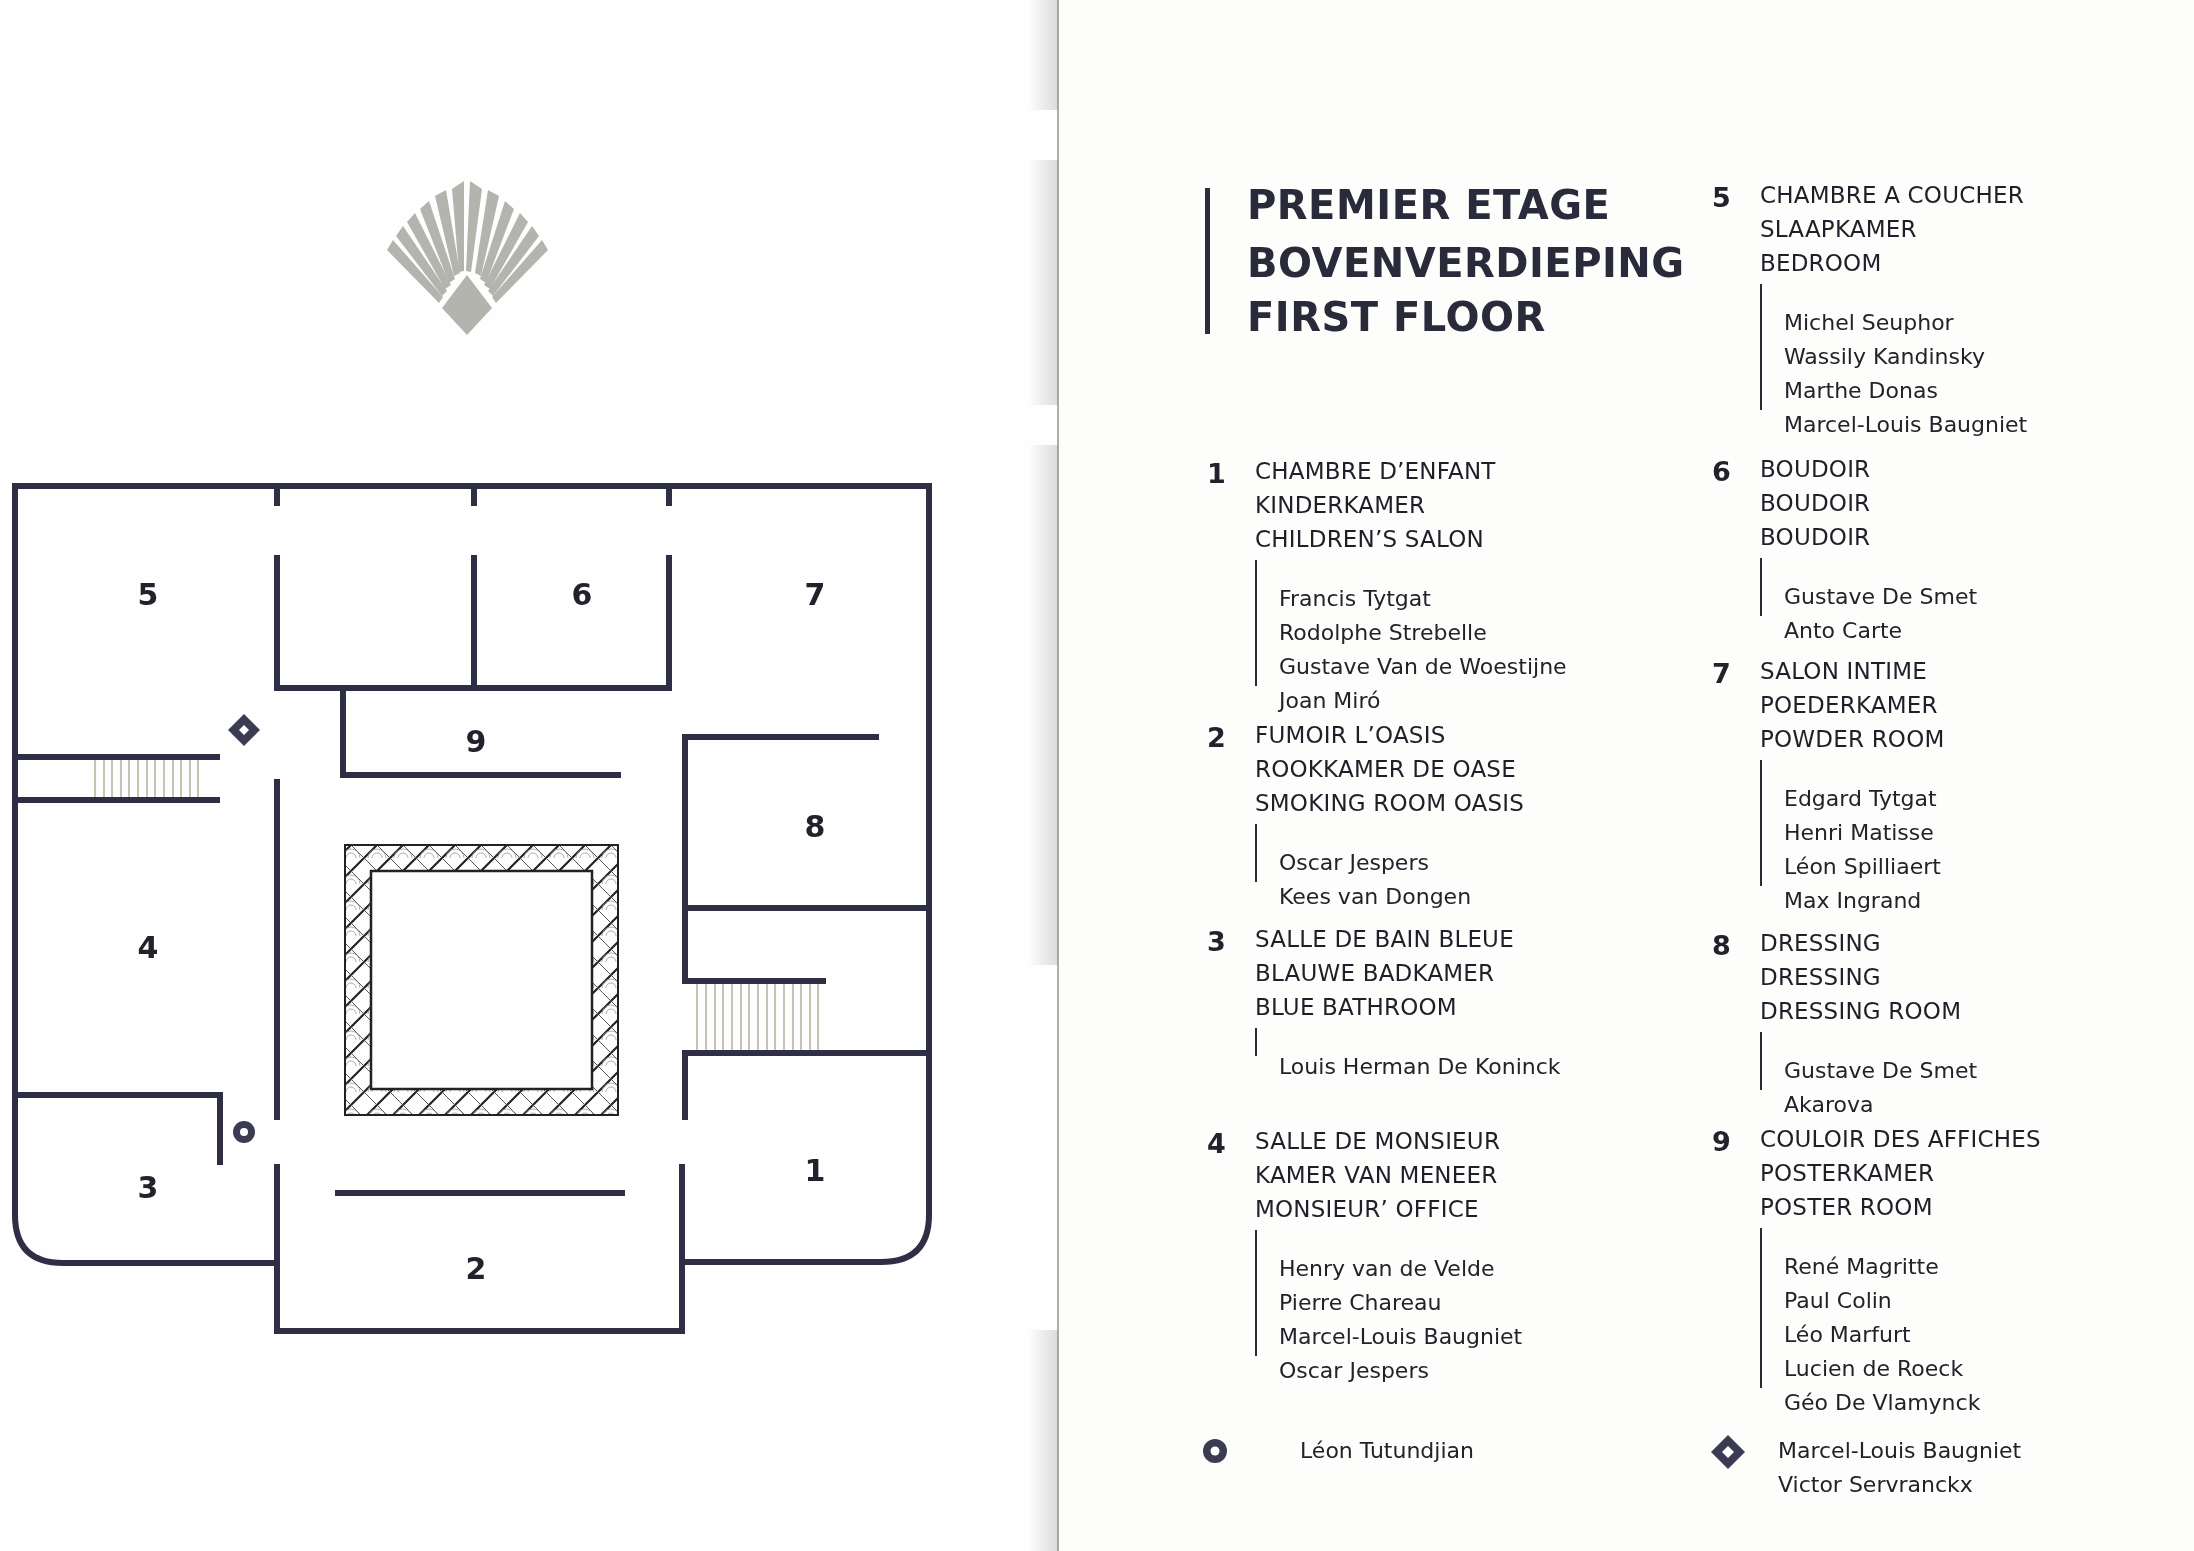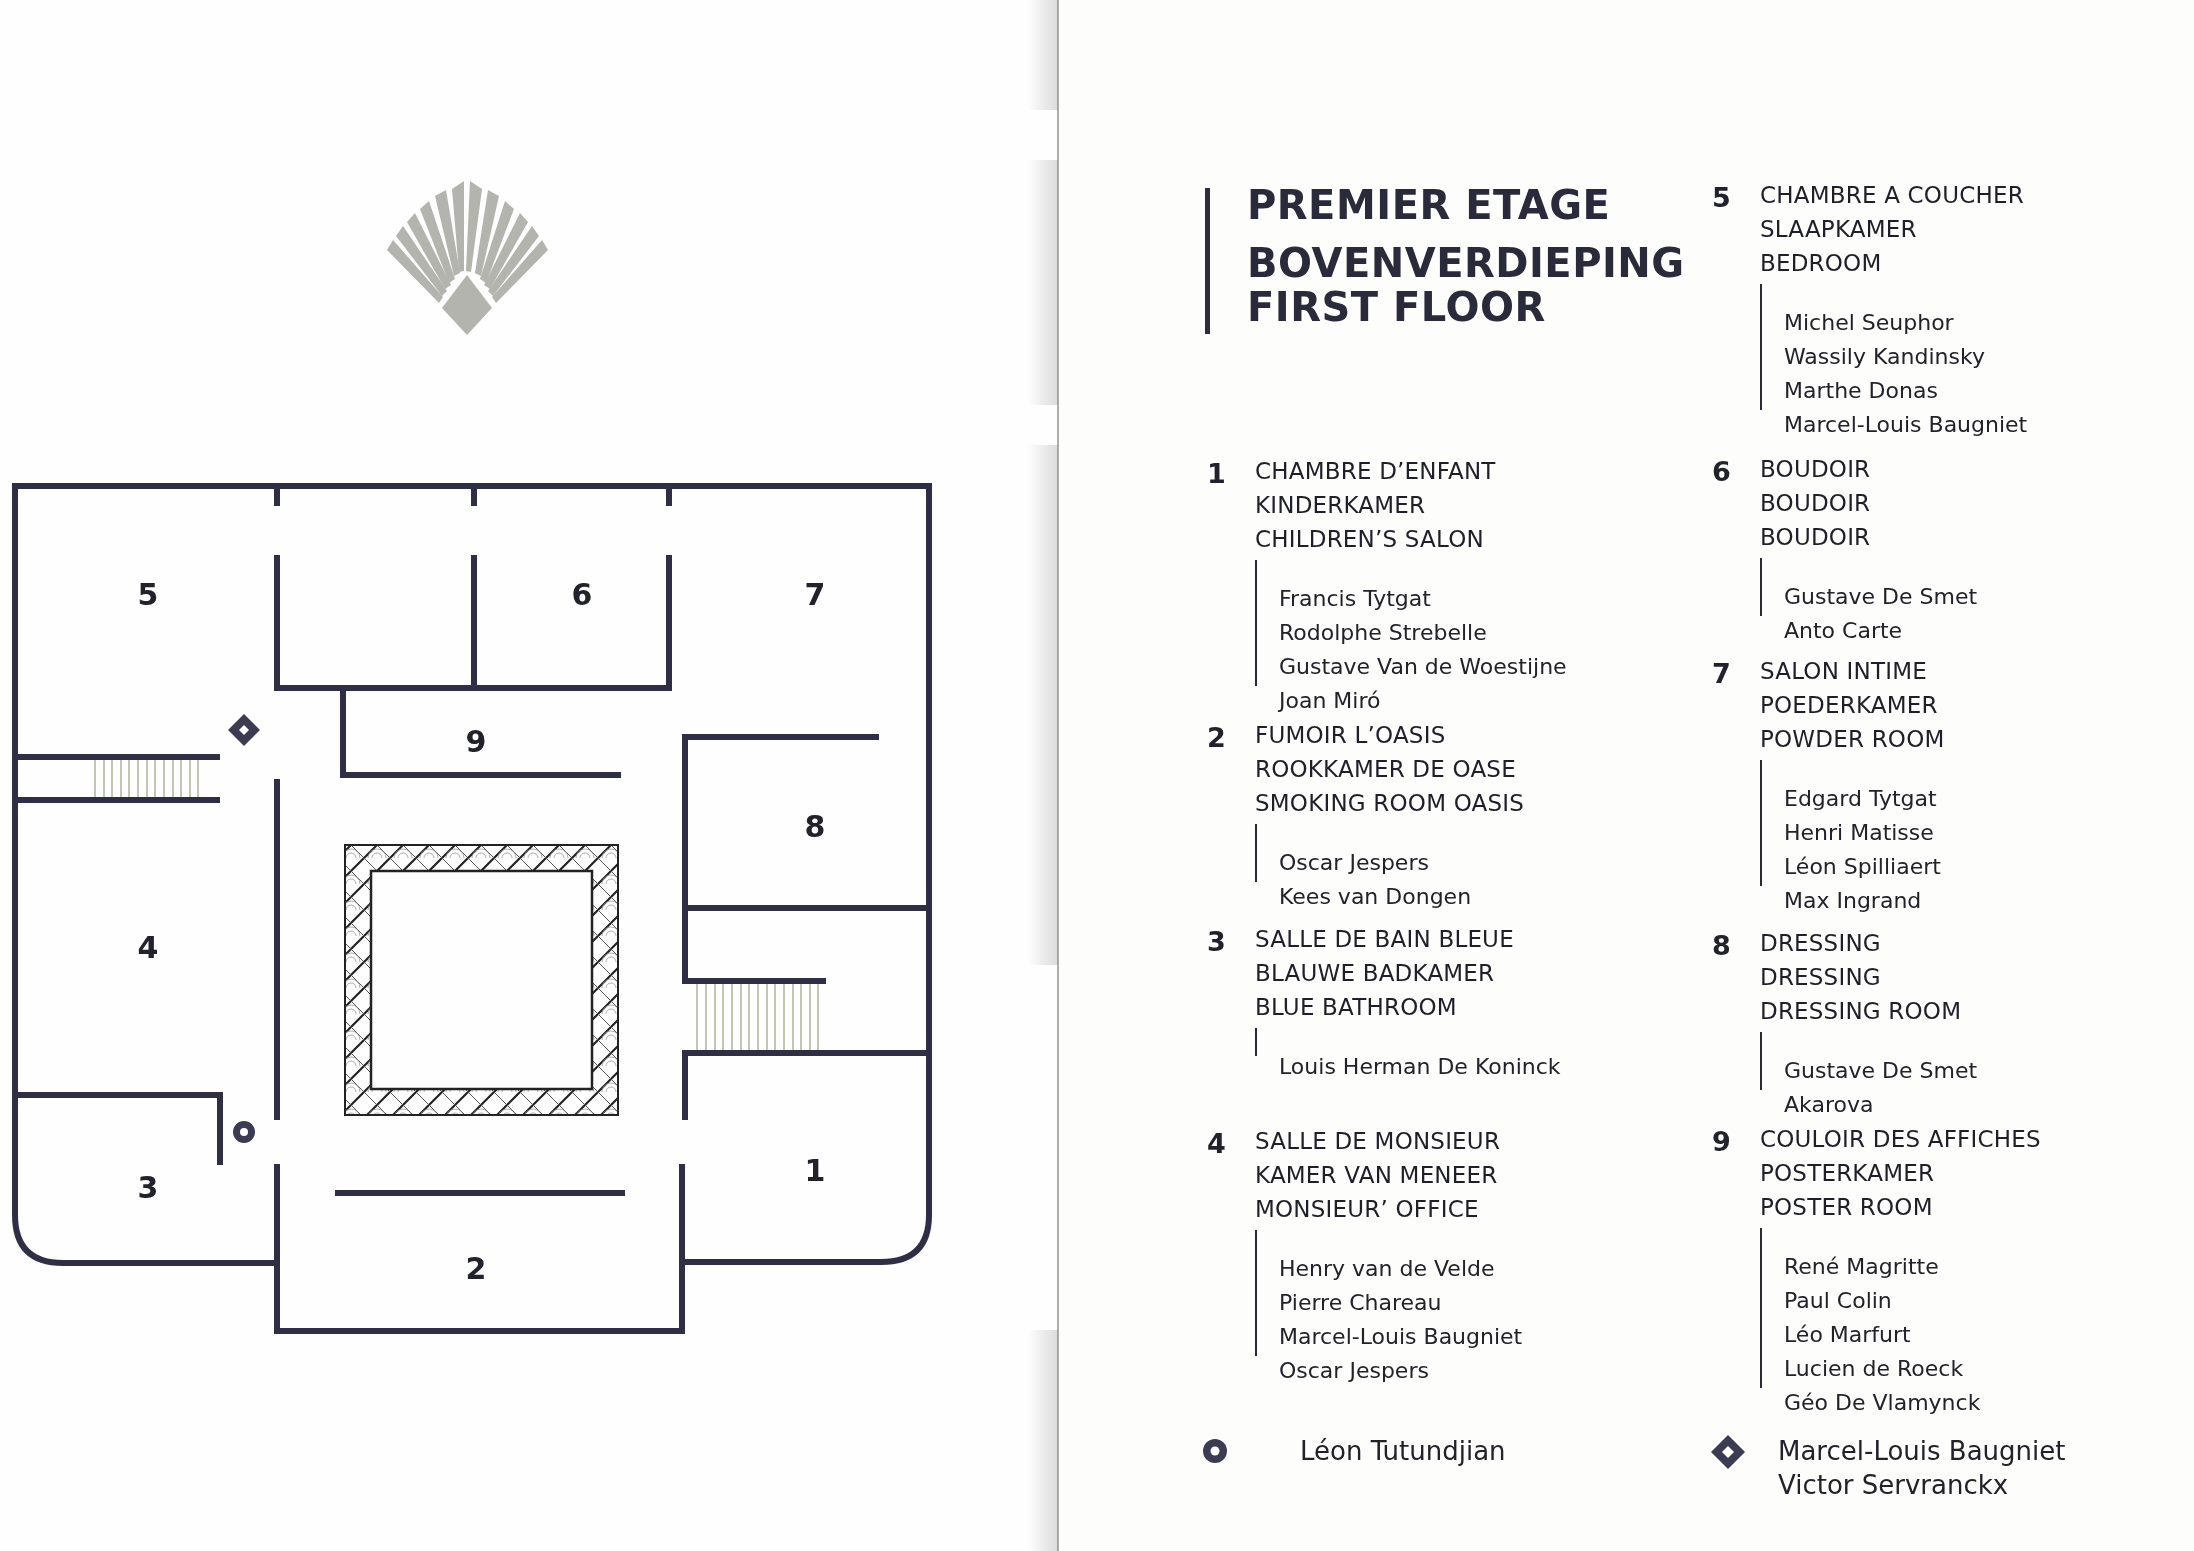--- a/index.html
+++ b/index.html
@@ -44,21 +44,21 @@
   .room-head div { height: 34px; }
   .artists { position: absolute; left: 48px; }
   .artists .bar { position: absolute; left: 0; top: 4px; width: 2px; background: #2a2a34; }
   .artists .names { position: absolute; left: 24px; top: 0; margin-top: 26px; }
   .artists .names div {
     height: 34px; line-height: 34px; font-size: 22px; color: #22222a;
     font-family: "DejaVu Sans", sans-serif; white-space: nowrap; font-weight: normal;
   }
   .legend-item { position: absolute; }
   .legend-item .names div {
-    height: 34px; line-height: 34px; font-size: 26px; color: #22222a;
+    height: 34px; line-height: 34px; font-size: 22px; color: #22222a;
     font-family: "DejaVu Sans", sans-serif; white-space: nowrap;
   }
 </style>
 </head>
 <body>
 
 <div class="page" id="left-page">
 
   <svg class="logo" viewBox="0 0 165 170">
     <g fill="#b4b4ae">
@@ -187,21 +187,21 @@
 
 <div class="gutter-shadow" style="top:0;height:110px"></div>
 <div class="gutter-shadow" style="top:160px;height:245px"></div>
 <div class="gutter-shadow" style="top:445px;height:520px"></div>
 <div class="gutter-shadow" style="top:1330px;height:221px"></div>
 <div class="gutter-line"></div>
 
 <div class="title-bar"></div>
 <div class="title-line" style="top:182px">PREMIER ETAGE</div>
 <div class="title-line" style="top:240px">BOVENVERDIEPING</div>
-<div class="title-line" style="top:284px">FIRST FLOOR</div>
+<div class="title-line" style="top:294px">FIRST FLOOR</div>
 
 <div class="room" style="left:1207px;top:454px">
   <div class="room-num">1</div>
   <div class="room-head">
     <div>CHAMBRE D’ENFANT</div>
     <div>KINDERKAMER</div>
     <div>CHILDREN’S SALON</div>
   </div>
   <div class="artists" style="top:102px">
     <div class="bar" style="height:126px"></div>

